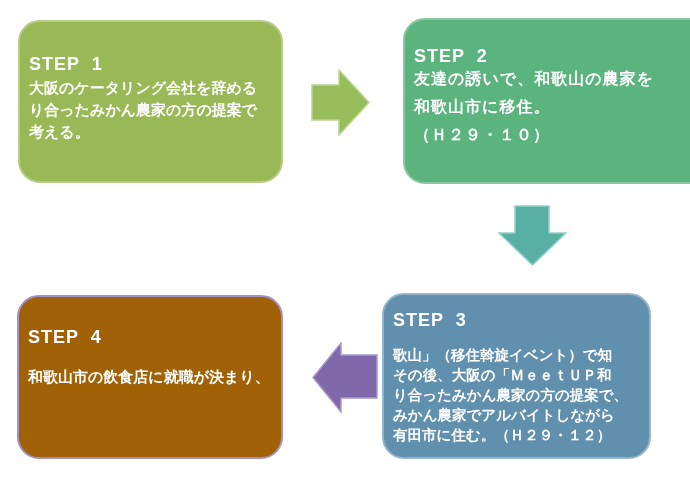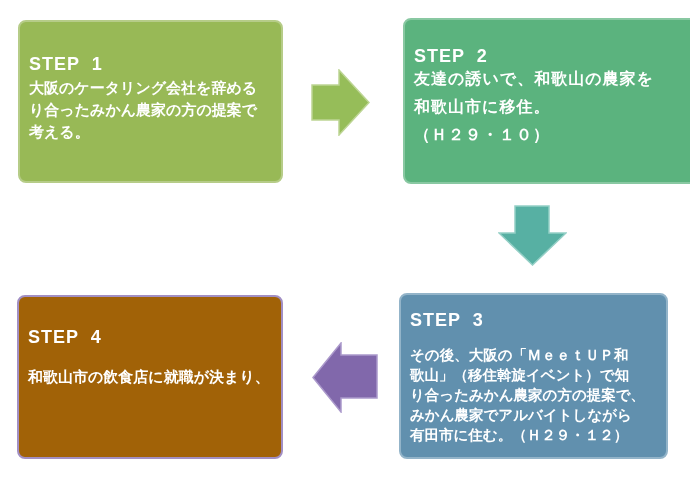--- a/index.html
+++ b/index.html
@@ -10,21 +10,21 @@
   }
   .canvas {
     position: relative;
     width: 690px;
     height: 480px;
     background: #ffffff;
     overflow: hidden;
   }
   .step-box {
     position: absolute;
-    border-radius: 8px;
+    border-radius: 22px;
     border: 2px solid transparent;
     box-sizing: border-box;
     color: #ffffff;
     padding: 0 8px 0 9px;
   }
   .step-title {
     font-size: 18px;
     font-weight: bold;
     letter-spacing: 1px;
     word-spacing: 6px;
@@ -40,21 +40,21 @@
   .box-1 { left: 18px;  top: 20px;  width: 265px; height: 163px; }
   .box-1 .step-title { margin-top: 33px; }
   .box-1 .step-body  { margin-top: 4px; }
   .box-1 .step-line  { line-height: 22px; }
 
   .box-2 { left: 403px; top: 18px;  width: 309px; height: 166px; }
   .box-2 .step-title { margin-top: 27px; }
   .box-2 .step-body  { margin-top: 0; }
   .box-2 .step-line  { line-height: 28px; font-size: 16px; letter-spacing: 1px; }
 
-  .box-3 { left: 399px; top: 293px; width: 269px; height: 166px; }
+  .box-3 { left: 382px; top: 293px; width: 269px; height: 166px; }
   .box-3 .step-title { margin-top: 16px; }
   .box-3 .step-body  { margin-top: 16px; }
   .box-3 .step-line  { line-height: 20px; font-size: 14.5px; }
 
   .box-4 { left: 17px;  top: 295px; width: 266px; height: 164px; }
   .box-4 .step-title { margin-top: 31px; }
   .box-4 .step-body  { margin-top: 19px; }
   .box-4 .step-line  { line-height: 23px; margin-top: 14px; }
 
   .arrow { position: absolute; }
@@ -94,22 +94,22 @@
 
   <div class="arrow arrow-down">
     <svg viewBox="0 0 69 61" preserveAspectRatio="none">
       <polygon points="17,1 51,1 51,28 68,28 34.5,60 1,28 17,28" stroke-width="1.5" fill="#57b0a3" stroke="#94cfc6"></polygon>
     </svg>
   </div>
 
   <div class="step-box box-3" style="background-color: rgb(97, 144, 174); border-color: rgb(147, 180, 201);">
     <div class="step-title">STEP 3</div>
     <div class="step-body">
+      <div class="step-line">歌山」（移住斡旋イベント）で知</div>
       <div class="step-line">その後、大阪の「ＭｅｅｔＵＰ和</div>
-      <div class="step-line">歌山」（移住斡旋イベント）で知</div>
       <div class="step-line">り合ったみかん農家の方の提案で、</div>
       <div class="step-line">みかん農家でアルバイトしながら</div>
       <div class="step-line">有田市に住む。（Ｈ２９・１２）</div>
     </div>
   </div>
 
   <div class="arrow arrow-left">
     <svg viewBox="0 0 66 71" preserveAspectRatio="none">
       <polygon points="65,13 29,13 29,1 1,35.5 29,70 29,56 65,56" stroke-width="1.5" fill="#8168ab" stroke="#ab99cb"></polygon>
     </svg>

